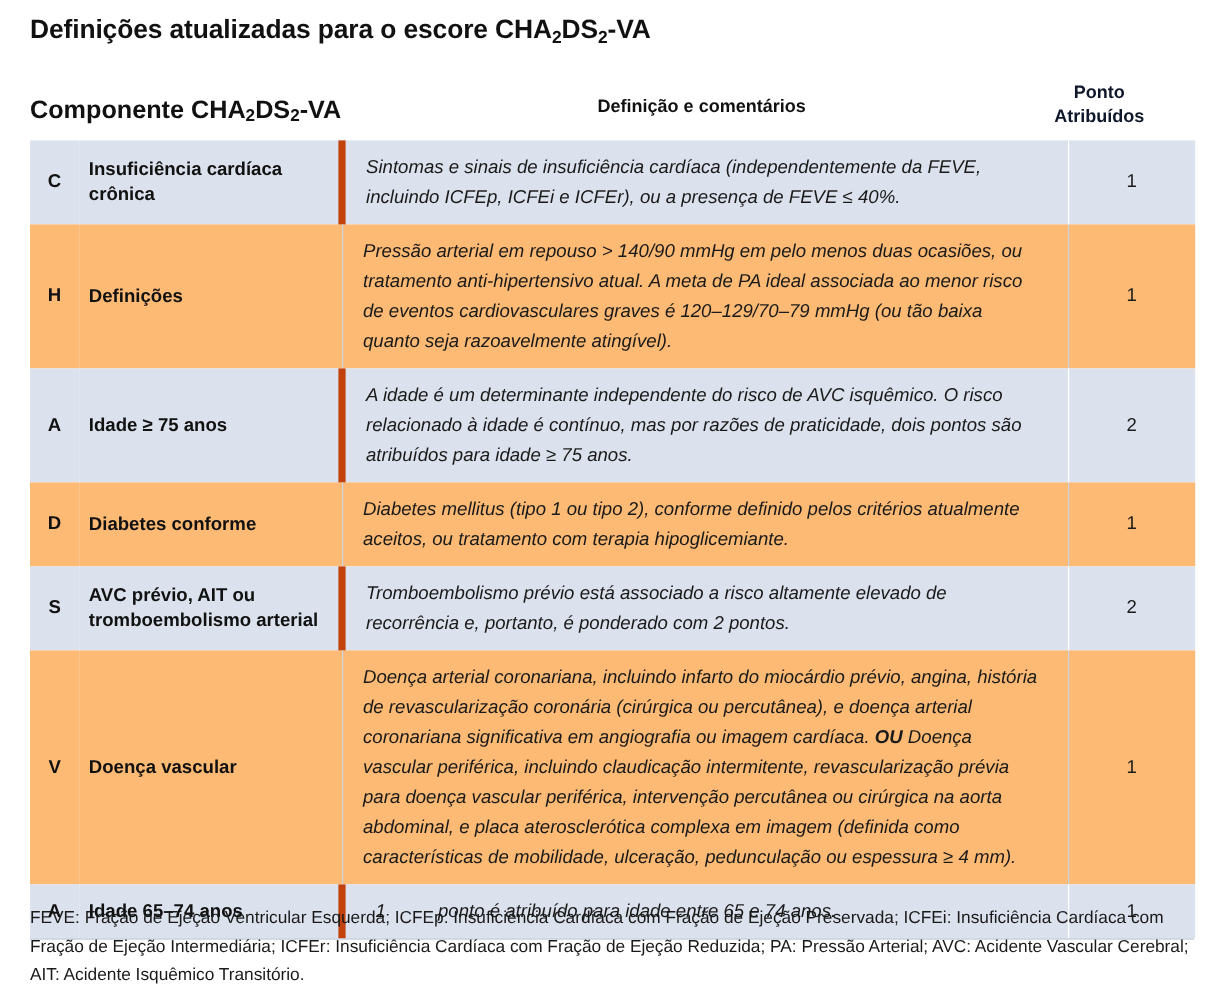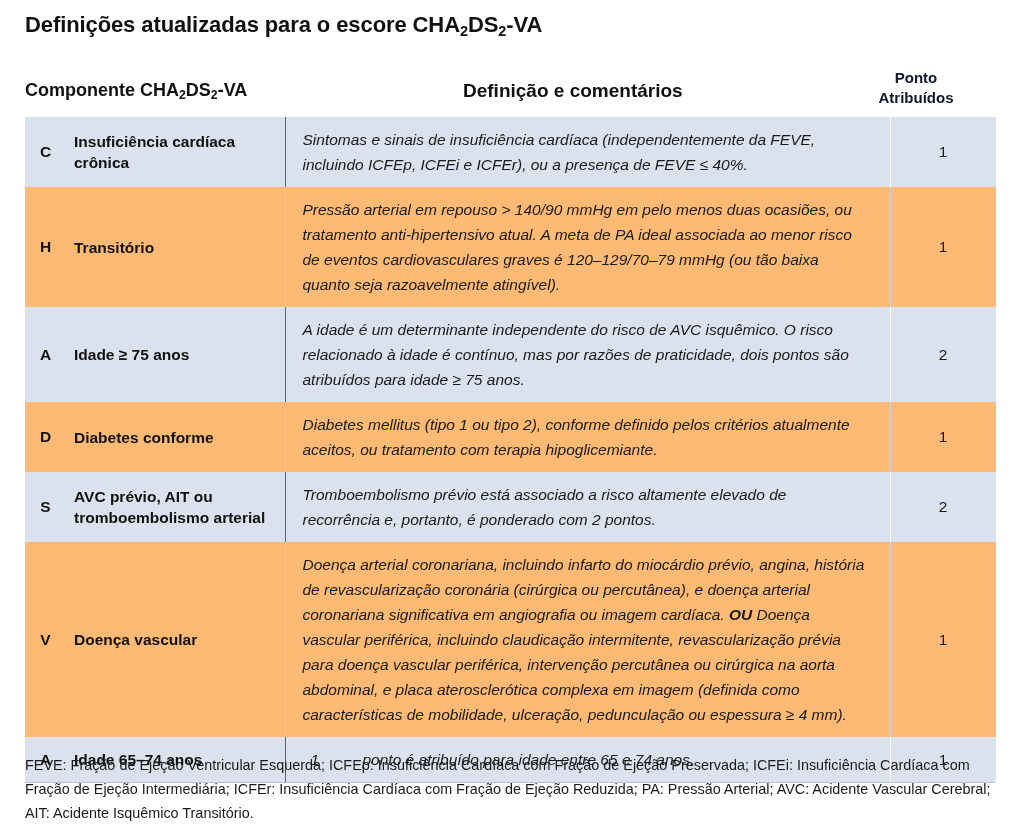--- a/index.html
+++ b/index.html
@@ -47,36 +47,36 @@
     position: absolute;
     left: 25px;
     top: 68px;
     width: 970px;
     height: 42px;
   }
   .ch-component {
     position: absolute;
     left: 0px;
     top: 12px;
-    font-size: 18px;
+    font-size: 21px;
     font-weight: bold;
     color: #111111;
     white-space: nowrap;
   }
   .ch-component sub {
     font-size: 0.68em;
     vertical-align: baseline;
     position: relative;
     top: 3px;
   }
   .ch-definition {
     position: absolute;
-    left: 438px;
+    left: 473px;
     top: 12px;
-    font-size: 19px;
+    font-size: 15px;
     font-weight: bold;
     color: #111111;
     white-space: nowrap;
   }
   .ch-points {
     position: absolute;
     left: 826px;
     top: 0px;
     width: 130px;
     text-align: center;
@@ -116,21 +116,21 @@
     width: 219px;
     font-size: 15.5px;
     font-weight: bold;
     color: #111111;
     line-height: 21px;
     padding: 9px 14px 9px 8px;
     border-right: 1px solid #ffffff;
     box-sizing: border-box;
   }
   .table tr.plain td.c-name { border-right: 1px solid #c9d2e0; }
-  .table tr.shaded td.c-name { border-right: 1px solid #c2410c; }
+  .table tr.shaded td.c-name { border-right: 6px solid #c2410c; }
 
   td.c-def {
     width: 605px;
     font-size: 15.5px;
     font-weight: normal;
     color: #1a1a1a;
     line-height: 25px;
     padding: 10px 24px 10px 17px;
     box-sizing: border-box;
     border-right: 1px solid #c9d2e0;
@@ -197,21 +197,21 @@
 
       <tr class="shaded">
         <td class="c-letter">C</td>
         <td class="c-name">Insuficiência cardíaca crônica</td>
         <td class="c-def">Sintomas e sinais de insuficiência cardíaca (independentemente da FEVE, incluindo ICFEp, ICFEi e ICFEr), ou a presença de FEVE ≤ 40%.</td>
         <td class="c-pts">1</td>
       </tr>
 
       <tr class="plain">
         <td class="c-letter">H</td>
-        <td class="c-name">Transitório</td>
+        <td class="c-name">Definições</td>
         <td class="c-def">Pressão arterial em repouso &gt; 140/90 mmHg em pelo menos duas ocasiões, ou tratamento anti-hipertensivo atual. A meta de PA ideal associada ao menor risco de eventos cardiovasculares graves é 120–129/70–79 mmHg (ou tão baixa quanto seja razoavelmente atingível).</td>
         <td class="c-pts">1</td>
       </tr>
 
       <tr class="shaded">
         <td class="c-letter">A</td>
         <td class="c-name">Idade ≥ 75 anos</td>
         <td class="c-def">A idade é um determinante independente do risco de AVC isquêmico. O risco relacionado à idade é contínuo, mas por razões de praticidade, dois pontos são atribuídos para idade ≥ 75 anos.</td>
         <td class="c-pts">2</td>
       </tr>

